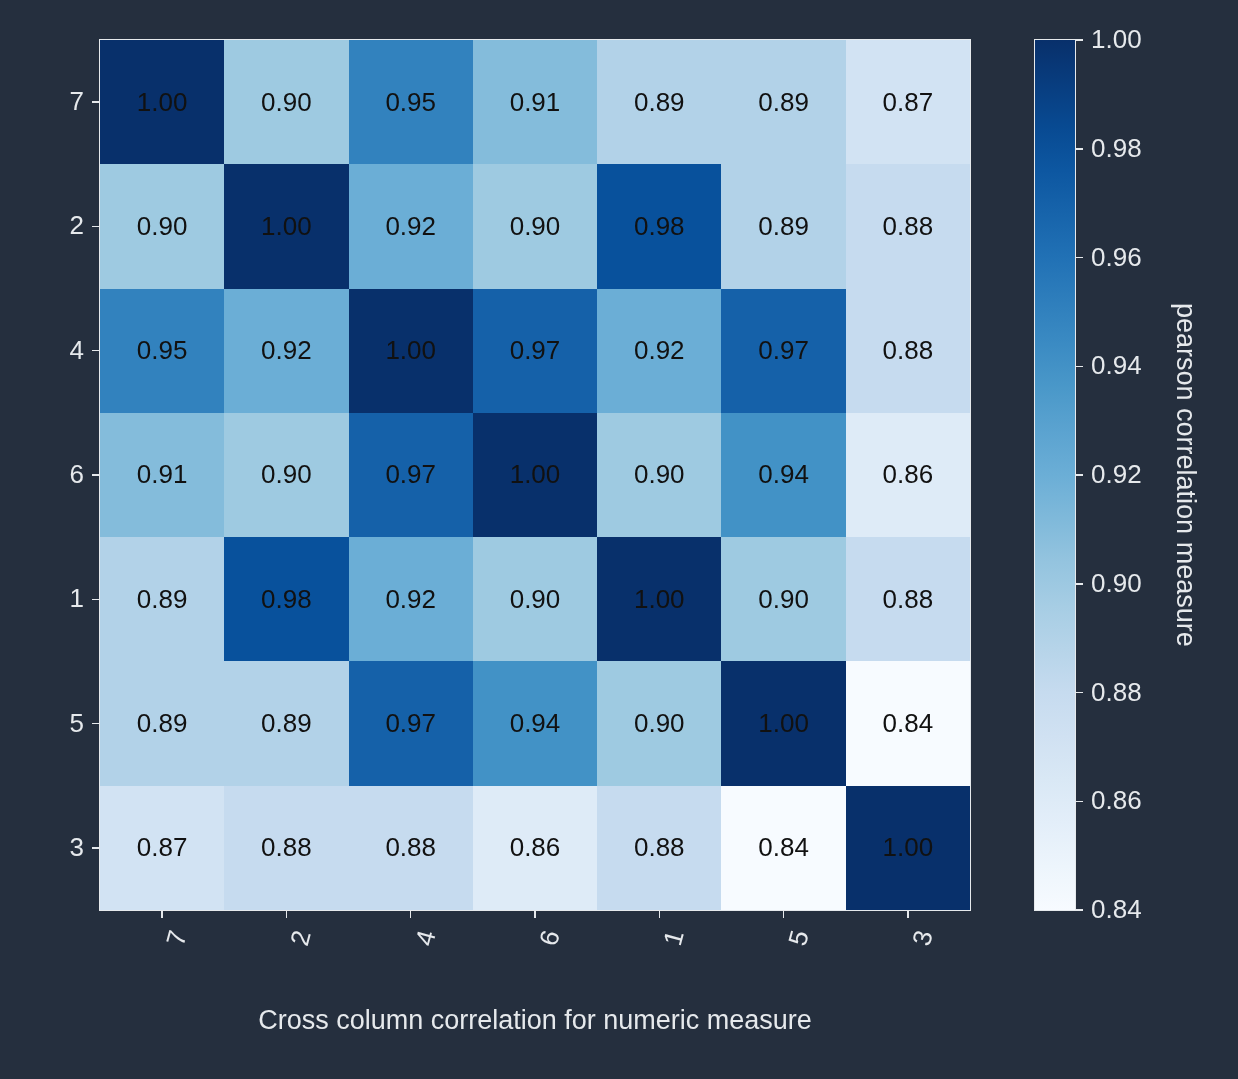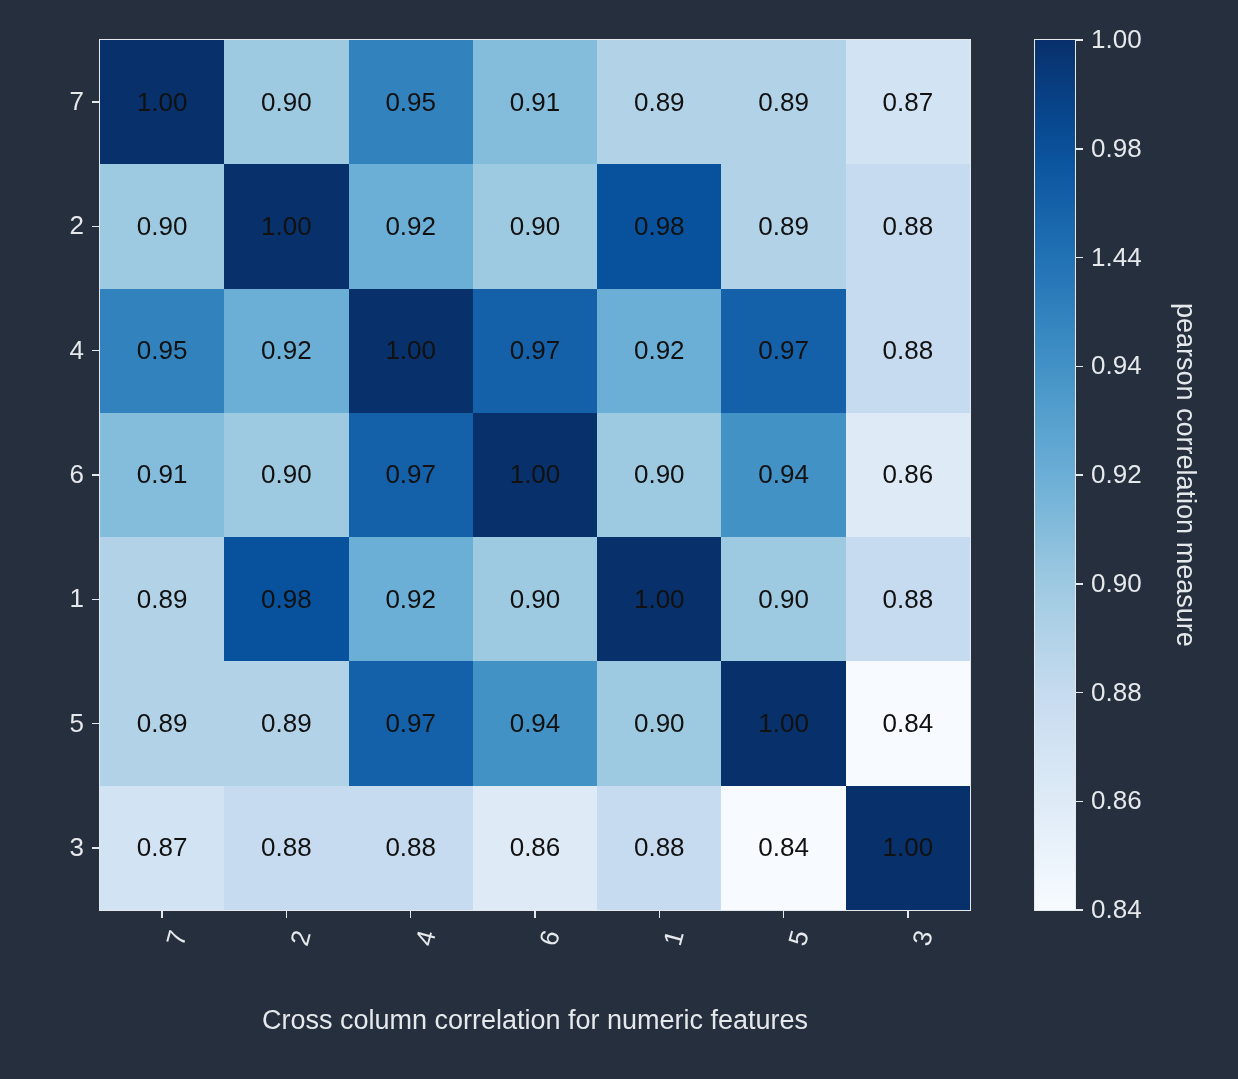--- a/index.html
+++ b/index.html
@@ -182,31 +182,31 @@
       <div class="xtick" style="left: 390.714px; top: 934px;">4</div>
       <div class="xtick-mark" style="left: 534.25px; top: 910px;"></div>
       <div class="xtick" style="left: 515px; top: 934px;">6</div>
       <div class="xtick-mark" style="left: 658.536px; top: 910px;"></div>
       <div class="xtick" style="left: 639.286px; top: 934px;">1</div>
       <div class="xtick-mark" style="left: 782.821px; top: 910px;"></div>
       <div class="xtick" style="left: 763.571px; top: 934px;">5</div>
       <div class="xtick-mark" style="left: 907.107px; top: 910px;"></div>
       <div class="xtick" style="left: 887.857px; top: 934px;">3</div>
     </div>
-  <div class="xlabel" id="xlabel" style="left: 100px; width: 870px; top: 1005px;">Cross column correlation for numeric features</div>
+  <div class="xlabel" id="xlabel" style="left: 100px; width: 870px; top: 1005px;">Cross column correlation for numeric measure</div>
   <div class="colorbar-wrap">
     <div class="colorbar-gradient" id="cbar" style="background: linear-gradient(rgb(8, 48, 107) 0%, rgb(8, 61, 127) 5%, rgb(8, 74, 146) 10%, rgb(13, 87, 161) 15%, rgb(23, 100, 171) 20%, rgb(33, 113, 181) 25%, rgb(46, 126, 188) 30%, rgb(59, 139, 195) 35%, rgb(74, 152, 201) 40%, rgb(91, 163, 208) 45%, rgb(107, 174, 214) 50%, rgb(127, 185, 218) 55%, rgb(148, 196, 223) 60%, rgb(166, 205, 228) 65%, rgb(182, 212, 233) 70%, rgb(198, 219, 239) 75%, rgb(208, 225, 242) 80%, rgb(217, 232, 245) 85%, rgb(227, 238, 249) 90%, rgb(237, 245, 252) 95%, rgb(247, 251, 255) 100%);"></div>
   </div>
   <div id="cbarticks">
       <div class="cbar-tick-mark" style="left: 1075px; top: 39.25px;"></div>
       <div class="cbar-tick" style="left: 1091px; top: 24px;">1.00</div>
       <div class="cbar-tick-mark" style="left: 1075px; top: 148px;"></div>
       <div class="cbar-tick" style="left: 1091px; top: 132.75px;">0.98</div>
       <div class="cbar-tick-mark" style="left: 1075px; top: 256.75px;"></div>
-      <div class="cbar-tick" style="left: 1091px; top: 241.5px;">1.44</div>
+      <div class="cbar-tick" style="left: 1091px; top: 241.5px;">0.96</div>
       <div class="cbar-tick-mark" style="left: 1075px; top: 365.5px;"></div>
       <div class="cbar-tick" style="left: 1091px; top: 350.25px;">0.94</div>
       <div class="cbar-tick-mark" style="left: 1075px; top: 474.25px;"></div>
       <div class="cbar-tick" style="left: 1091px; top: 459px;">0.92</div>
       <div class="cbar-tick-mark" style="left: 1075px; top: 583px;"></div>
       <div class="cbar-tick" style="left: 1091px; top: 567.75px;">0.90</div>
       <div class="cbar-tick-mark" style="left: 1075px; top: 691.75px;"></div>
       <div class="cbar-tick" style="left: 1091px; top: 676.5px;">0.88</div>
       <div class="cbar-tick-mark" style="left: 1075px; top: 800.5px;"></div>
       <div class="cbar-tick" style="left: 1091px; top: 785.25px;">0.86</div>

